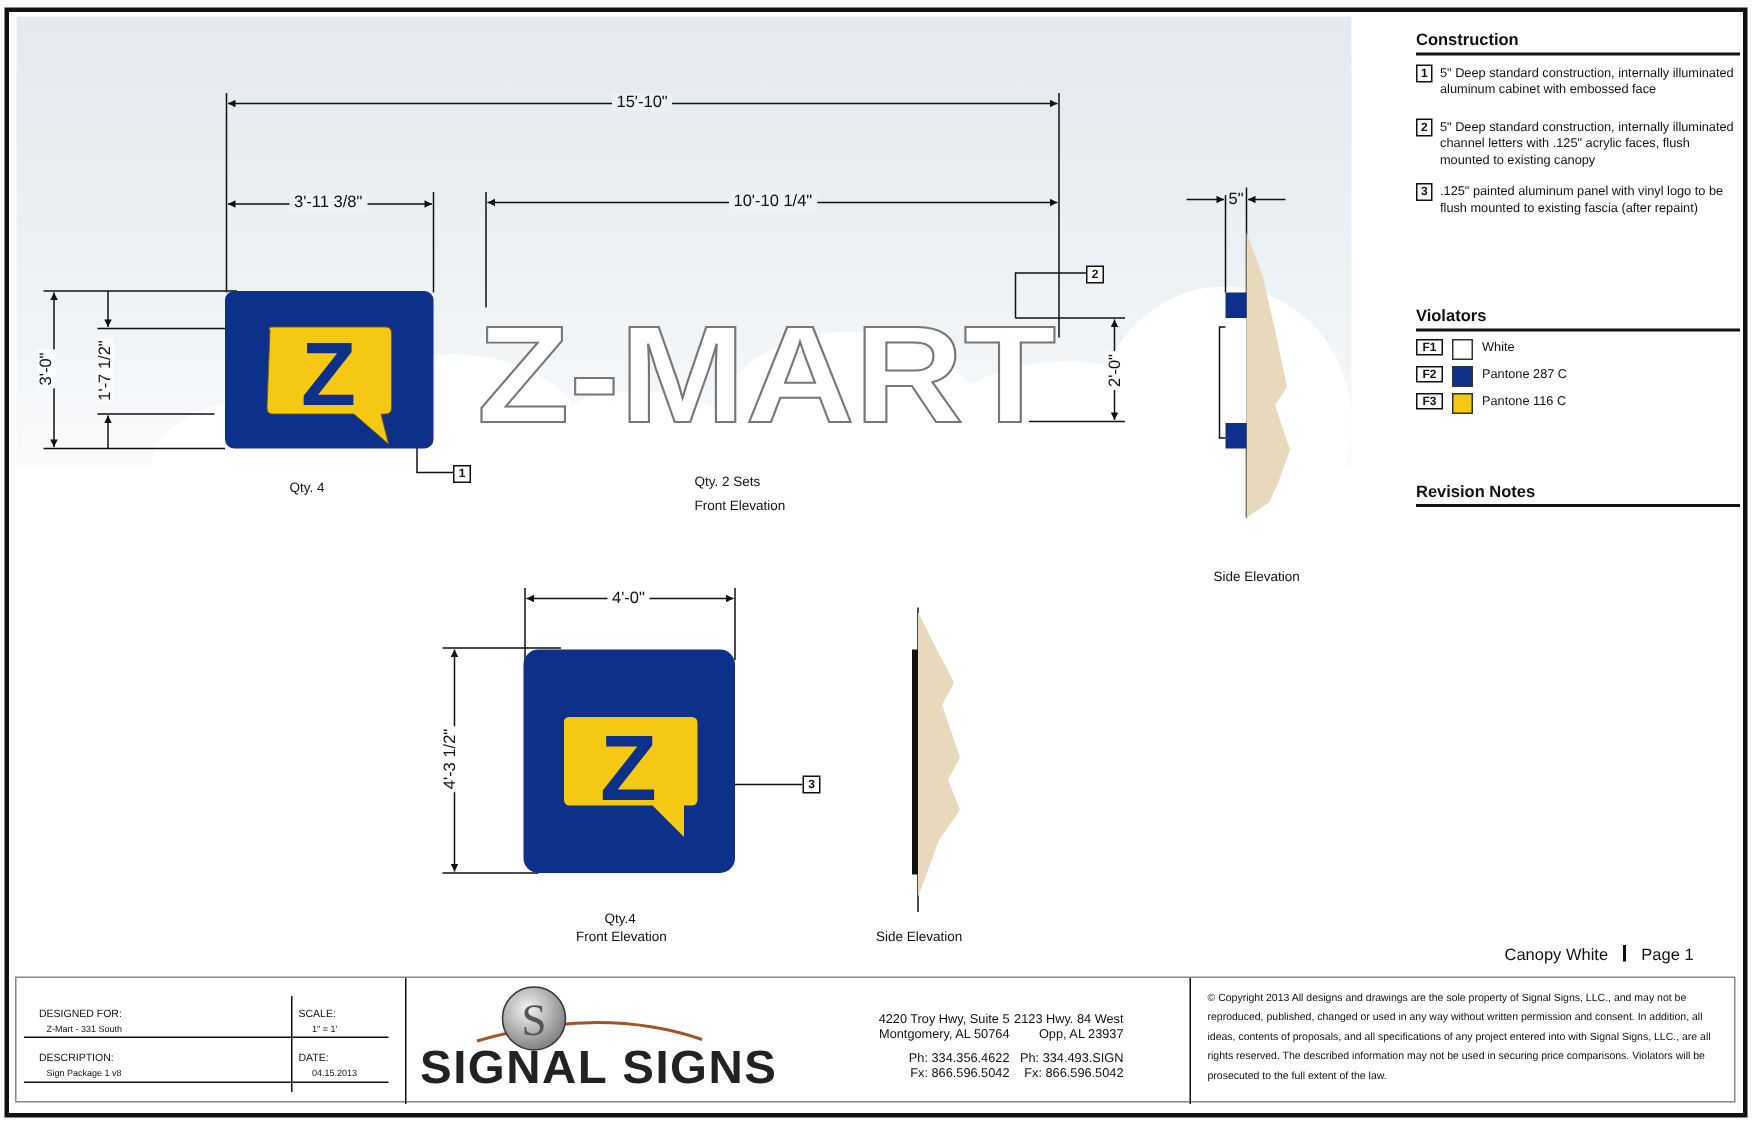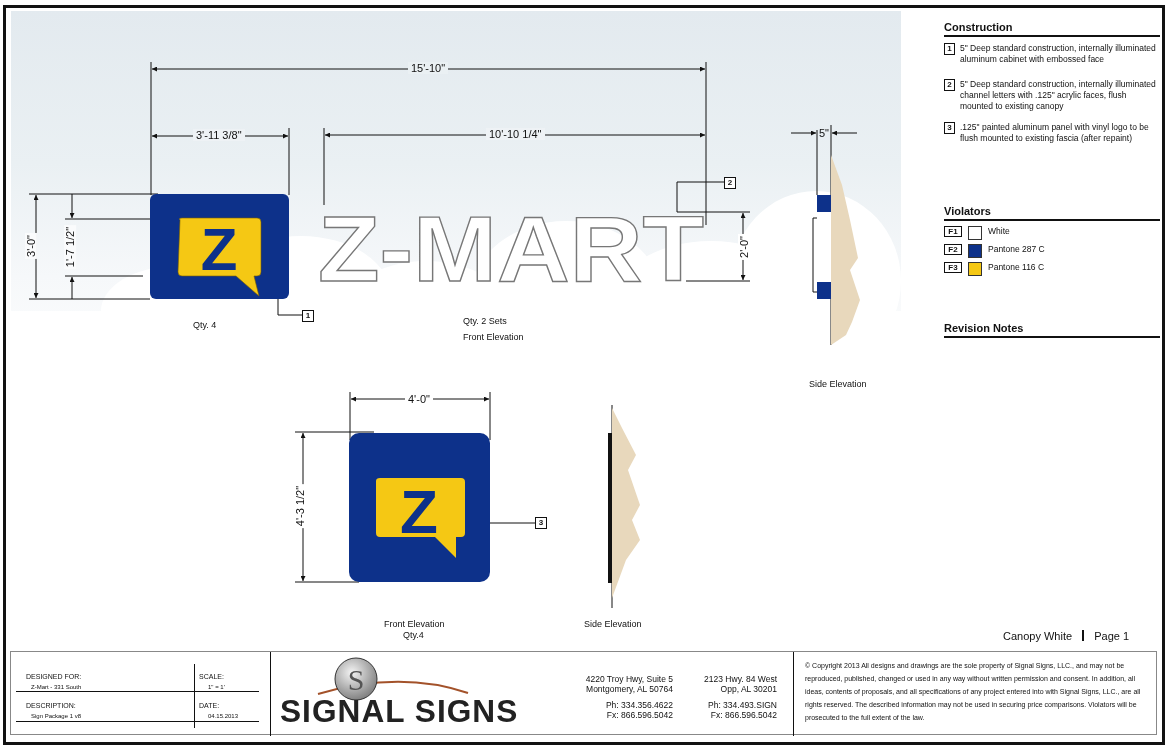--- a/index.html
+++ b/index.html
@@ -132,21 +132,21 @@
 <span class="t dim" style="left:278px;top:500px;transform:rotate(-90deg);background:#fff;padding:0 2px;">4'-3 1/2"</span>
 
 <span class="tag" style="left:302px;top:310px;">1</span>
 <span class="tag" style="left:724px;top:177px;">2</span>
 <span class="tag" style="left:535px;top:517px;">3</span>
 
 <span class="t small" style="left:193px;top:320px;">Qty. 4</span>
 <span class="t small" style="left:463px;top:316px;">Qty. 2 Sets</span>
 <span class="t small" style="left:463px;top:332px;">Front Elevation</span>
 <span class="t small" style="left:809px;top:379px;">Side Elevation</span>
-<span class="t small" style="left:403px;top:630px;">Qty.4</span>
+<span class="t small" style="left:403px;top:607px;">Qty.4</span>
 <span class="t small" style="left:384px;top:619px;">Front Elevation</span>
 <span class="t small" style="left:584px;top:619px;">Side Elevation</span>
 
 <div class="rp" style="top:21px;">
   <div class="sec-h">Construction</div>
   <div class="item" style="margin-top:6px;">
     <span class="num">1</span>
     <span>5" Deep standard construction, internally illuminated aluminum cabinet with embossed face</span>
   </div>
   <div class="item" style="margin-top:14px;">
@@ -216,20 +216,20 @@
   <text x="356" y="690" text-anchor="middle" font-family="Liberation Serif, serif" font-size="30" fill="#555">S</text>
 </svg>
 <span class="t" style="left:280px;top:694px;font-size:31px;font-weight:bold;letter-spacing:1px;color:#222;transform:scaleX(1.02);transform-origin:left;">SIGNAL SIGNS</span>
 
 <div class="addr" style="left:560px;top:674px;width:113px;">
   <div>4220 Troy Hwy, Suite 5</div>
   <div>Montgomery, AL 50764</div>
   <div style="margin-top:6px;">Ph: 334.356.4622</div>
   <div>Fx: 866.596.5042</div>
 </div>
-<div class="addr" style="left:680px;top:674px;width:97px;">
+<div class="addr" style="left:652px;top:674px;width:97px;">
   <div>2123 Hwy. 84 West</div>
-  <div>Opp, AL 30201</div>
+  <div>Opp, AL 23937</div>
   <div style="margin-top:6px;">Ph: 334.493.SIGN</div>
   <div>Fx: 866.596.5042</div>
 </div>
 
 <div class="copy">© Copyright 2013 All designs and drawings are the sole property of Signal Signs, LLC., and may not be reproduced, published, changed or used in any way without written permission and consent. In addition, all ideas, contents of proposals, and all specifications of any project entered into with Signal Signs, LLC., are all rights reserved. The described information may not be used in securing price comparisons. Violators will be prosecuted to the full extent of the law.</div>
 
 </body></html>

